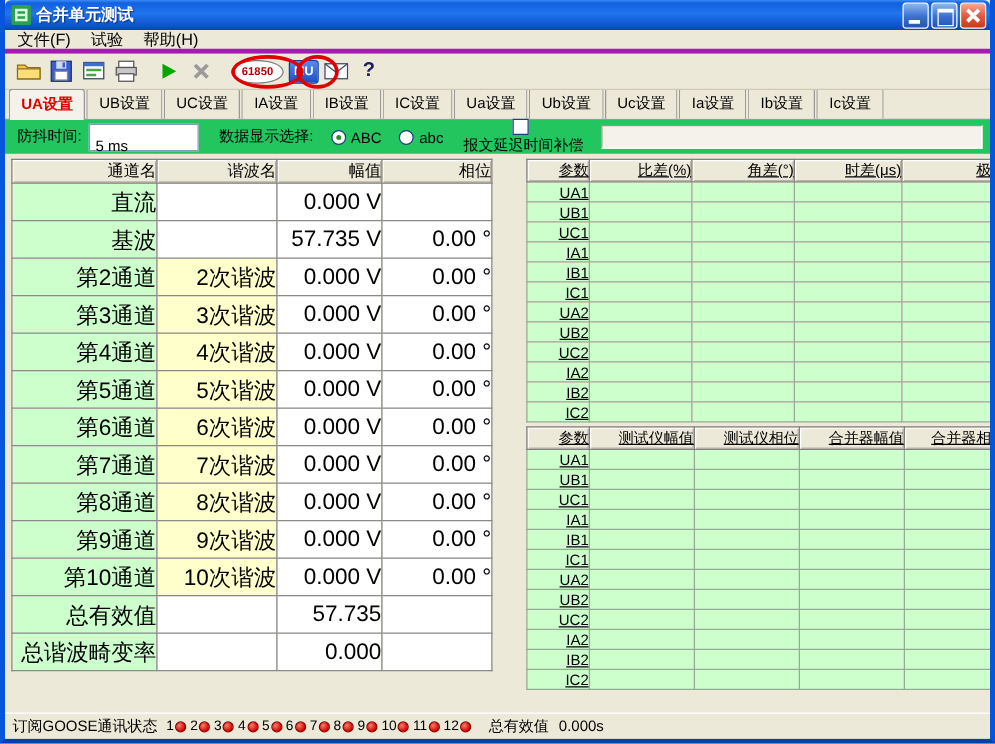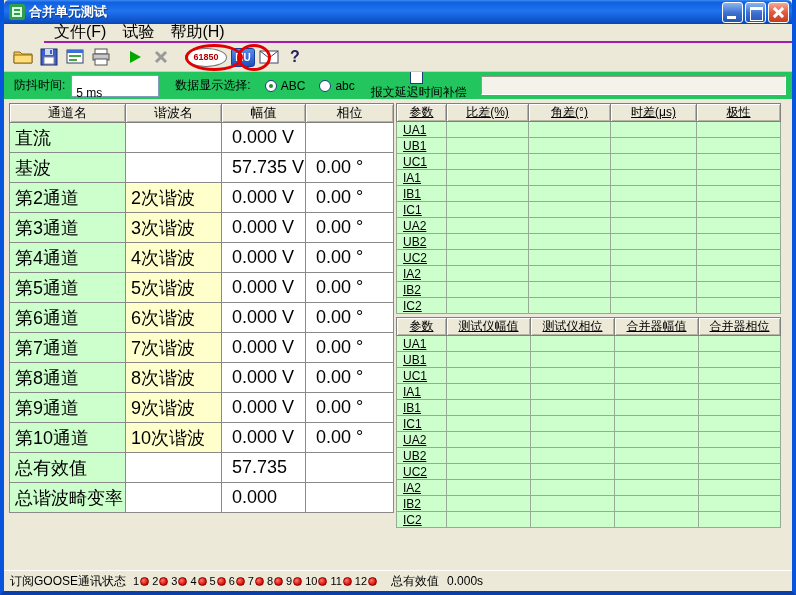--- a/index.html
+++ b/index.html
@@ -22,22 +22,22 @@
   .tbtn.close  { background:linear-gradient(180deg,#F5A998,#E25B3F 50%,#C43C1E); }
   .btn-min::after { content:""; position:absolute; left:4px; bottom:3px; width:9px; height:3px; background:#fff; }
   .btn-max::after { content:""; position:absolute; left:4px; top:4px; width:11px; height:10px;
     border:1px solid #fff; border-top:3px solid #fff; }
   .btn-close::before, .btn-close::after { content:""; position:absolute; left:3px; top:8px;
     width:13px; height:3px; background:#fff; }
   .btn-close::before { transform:rotate(45deg); }
   .btn-close::after  { transform:rotate(-45deg); }
 
   
-  .menubar { height:19px; flex:0 0 19px; display:flex; align-items:center; font-size:16px;
-    background:#ECE9D8; border-bottom:2px solid #a21caf; padding-left:2px;margin-left:40px; }
+  .menubar { height:19px; flex:0 0 19px; display:flex; align-items:center; font-size:13px;
+    background:#ECE9D8; border-bottom:4px solid #a21caf; padding-left:2px; }
   .menu-item { padding:2px 8px; color:#000; cursor:default; }
 
   
   .toolbar { height:29px; flex:0 0 29px; display:flex; align-items:center; padding-left:6px;
     background:#ECE9D8; border-bottom:1px solid #cfcbB8; position:relative; }
   .tool-btn { width:26px; height:26px; display:flex; align-items:center; justify-content:center;
     border:1px solid transparent; flex:0 0 auto; }
   .tool-btn.gapL { margin-left:8px; }
   .badge-61850 { display:flex; align-items:center; justify-content:center; width:42px; height:19px;
     background:#fff; border:1px solid #777; border-radius:50%; font-size:9px; font-weight:bold; color:#B00000; }
@@ -67,21 +67,21 @@
   .radio { width:12px; height:12px; border-radius:50%; border:1px solid #1A3F7A; background:#fff;
     position:relative; margin-right:4px; flex:0 0 12px; }
   .radio.checked::after { content:""; position:absolute; left:3px; top:3px; width:4px; height:4px;
     border-radius:50%; background:#2F8A2F; }
   .checkbox { width:13px; height:13px; background:#fff; border:1px solid #1A3F7A; margin-right:5px; flex:0 0 13px; }
   .check-wrap { margin-left:16px;flex-direction:column; }
   .settings-spacer { flex:1; height:19px; margin-left:14px; background:#F4F2EA;
     border:1px solid; border-color:#9a968a #fff #fff #9a968a; }
 
   
-  .main { flex:1; display:flex; padding:4px 5px; gap:2px; overflow:hidden; }
+  .main { flex:1; display:flex; padding:4px 5px; gap:27px; overflow:hidden;text-align:right; }
   table { border-collapse:collapse; table-layout:fixed; }
   th { background:#ECE9D8; border:1px solid #808080; font-weight:normal; font-size:12px;
     box-shadow:inset 1px 1px 0 #fff, inset -1px -1px 0 #b8b4a4; }
   td { border:1px solid #8a8a8a; overflow:hidden; white-space:nowrap; }
 
   .ltable { width:384px; }
   .ltable th { height:19px; font-size:13px; }
   .ltable td { height:30px; font-size:18px; padding-left:5px; background:#fff; }
   .ltable td.c-chan { background:#CCFFCC; }
   .ltable td.c-harm.filled { background:#FFFFCC; }
@@ -180,20 +180,34 @@
         <path d="M1 1 L10 8 L19 1" fill="none" stroke="#444466"></path>
       </svg>
     </span>
     <span class="tool-btn">
       <span class="help-q">?</span>
     </span>
     <div class="anno anno-61850"></div>
     <div class="anno anno-mu"></div>
   </div>
 
+  <div class="tabbar">
+      <div class="tab active">UA设置</div>
+      <div class="tab">UB设置</div>
+      <div class="tab">UC设置</div>
+      <div class="tab">IA设置</div>
+      <div class="tab">IB设置</div>
+      <div class="tab">IC设置</div>
+      <div class="tab">Ua设置</div>
+      <div class="tab">Ub设置</div>
+      <div class="tab">Uc设置</div>
+      <div class="tab">Ia设置</div>
+      <div class="tab">Ib设置</div>
+      <div class="tab">Ic设置</div>
+    </div>
 
   <div class="settings">
     <span class="lbl">防抖时间:</span>
     <span class="input">5 ms</span>
     <span class="lbl">数据显示选择:</span>
     <span class="radio-wrap">
       <span class="radio checked"></span>
       <span class="lbl">ABC</span>
     </span>
     <span class="radio-wrap">

